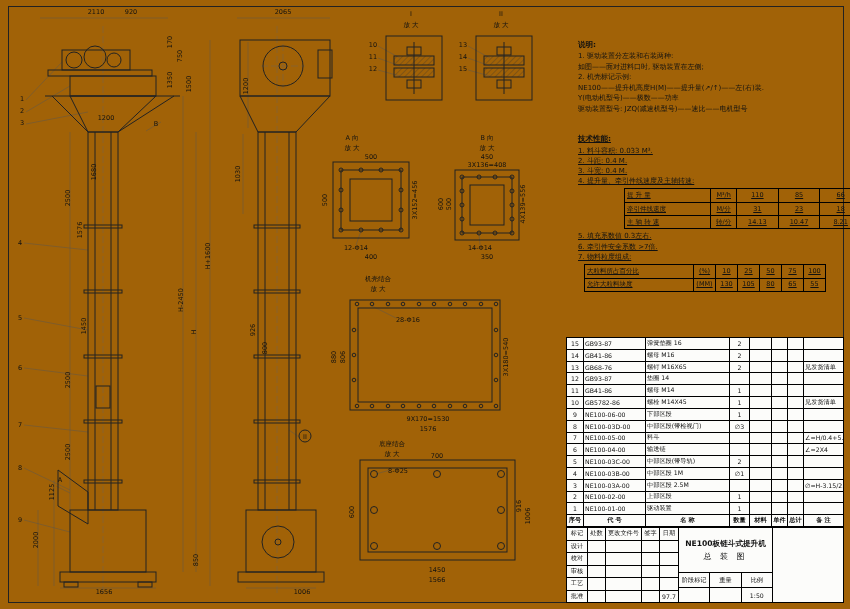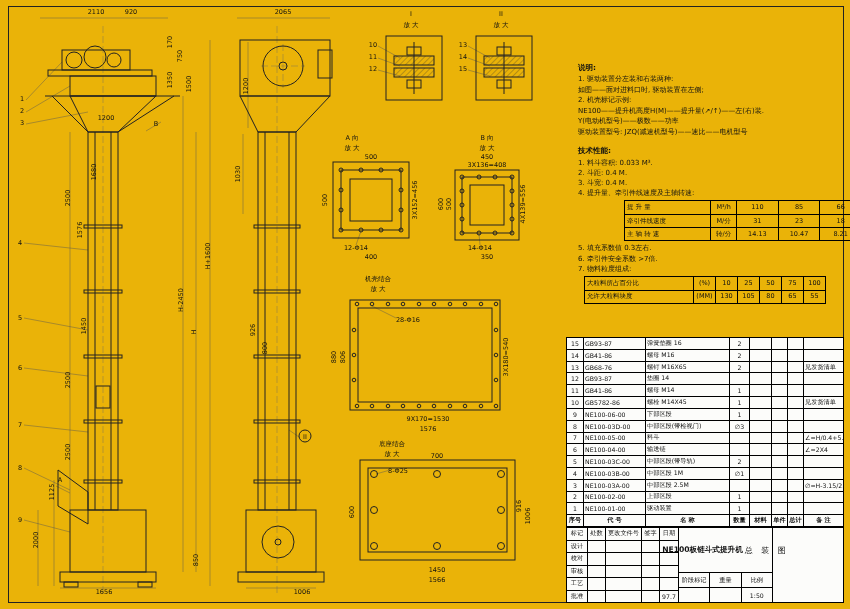--- a/index.html
+++ b/index.html
@@ -1,29 +1,29 @@
 <!DOCTYPE html>
 <html><head>
 <meta charset="utf-8">
 <style>
   *{margin:0;padding:0;box-sizing:border-box;}
   html,body{width:850px;height:609px;background:#ddd;}
-  .sheet{position:relative;width:850px;height:609px;background:#eab308;font-family:"DejaVu Sans",sans-serif;color:#111;overflow:hidden;}
+  .sheet{position:relative;width:850px;height:609px;background:#a16207;font-family:"DejaVu Sans",sans-serif;color:#111;overflow:hidden;}
   .frame{position:absolute;left:8px;top:6px;width:836px;height:597px;border:1.3px solid #222;}
   #dwg{position:absolute;left:0;top:0;width:850px;height:609px;}
   #dwg .thick *{fill:none;stroke:#222;stroke-width:1;}
   #dwg .thick .hatched{fill:url(#hatch);}
   #dwg .thin *{fill:none;stroke:#555;stroke-width:0.45;}
   #dwg .center *{fill:none;stroke:#666;stroke-width:0.4;stroke-dasharray:7 3;}
   #dwg text.dim{font-family:"DejaVu Sans",sans-serif;font-size:6.5px;fill:#111;stroke:none;text-anchor:middle;}
   .panel{position:absolute;color:#111;}
   .sec-title{font-size:7.5px;font-weight:bold;margin-bottom:1px;white-space:nowrap;}
-  .notes{left:578px;top:62px;width:262px;font-size:7px;line-height:1.5;}
+  .notes{left:578px;top:39px;width:262px;font-size:7px;line-height:1.5;}
   .note-line,.spec-line{white-space:nowrap;overflow:hidden;}
-  .specs{left:578px;top:146px;width:264px;font-size:7px;line-height:1.45;}
+  .specs{left:578px;top:134px;width:264px;font-size:7px;line-height:1.45;text-decoration:underline;}
   .dtable{border:0.9px solid #000;margin:2px 0;}
   .speed-table{margin-left:46px;width:238px;}
   .size-table{margin-left:6px;width:242px;}
   .trow{display:flex;height:13px;border-top:0.8px solid #000;}
   .trow:first-child{border-top:none;}
   .tc{border-left:0.8px solid #000;font-size:6.5px;display:flex;align-items:center;justify-content:center;overflow:hidden;white-space:nowrap;}
   .tc:first-child{border-left:none;justify-content:flex-start;padding-left:2px;}
   .speed-table .lbl{width:86px;}.speed-table .unit{width:26px;}.speed-table .val{width:42px;text-align:center;}
   .size-table .lbl{width:108px;}.size-table .unit{width:22px;}.size-table .val{width:22px;}
   .bom{left:566px;top:337px;width:278px;height:190px;border:1px solid #000;display:flex;flex-direction:column;background:#fcfcfa;}
@@ -35,21 +35,21 @@
   .bc.c3{width:20px;justify-content:center;}.bc.c4{width:22px;justify-content:center;}
   .bc.c5{width:16px;}.bc.c6{width:16px;}.bc.c7{flex:1;}
   .bom-header .bc{justify-content:center;font-weight:bold;}
   .tblock{left:566px;top:527px;width:278px;height:76px;border:1px solid #000;display:flex;font-size:6.2px;background:#fcfcfa;}
   .tb-left{width:112px;border-right:1px solid #000;display:flex;flex-direction:column;}
   .tb-left .row{flex:1;display:flex;border-top:0.7px solid #000;min-height:0;}
   .tb-left .row:first-child{border-top:none;}
   .tb-left .cell{border-left:0.7px solid #000;display:flex;align-items:center;justify-content:center;overflow:hidden;white-space:nowrap;}
   .cell.k0{width:20px;border-left:none;}.cell.k1{width:18px;}.cell.k2{width:36px;}.cell.k3{width:18px;}.cell.k4{flex:1;}
   .tb-mid{width:94px;border-right:1px solid #000;display:flex;flex-direction:column;}
-  .tb-name{height:44px;display:flex;align-items:center;justify-content:center;gap:2px;}
+  .tb-name{height:44px;display:flex;flex-direction:column;align-items:center;justify-content:center;gap:2px;}
   .tb-prod{font-size:7.6px;font-weight:bold;white-space:nowrap;}
   .tb-sheetname{font-size:8px;letter-spacing:3px;white-space:nowrap;}
   .tb-scale-row{flex:1;display:flex;border-top:0.7px solid #000;min-height:0;}
   .tb-scale-row .tb-cell{flex:1;border-left:0.7px solid #000;display:flex;align-items:center;justify-content:center;overflow:hidden;white-space:nowrap;}
   .tb-scale-row .tb-cell:first-child{border-left:none;}
   .tb-right{flex:1;display:flex;flex-direction:column;}
   .tb-no{height:30px;display:flex;align-items:center;justify-content:center;font-size:8.5px;font-weight:bold;white-space:nowrap;}
   .tb-part{height:30px;border-top:0.7px solid #000;display:flex;align-items:center;justify-content:center;font-size:8.5px;letter-spacing:2px;}
   .tb-sheets{flex:1;border-top:0.7px solid #000;display:flex;align-items:center;justify-content:center;}
 </style>

